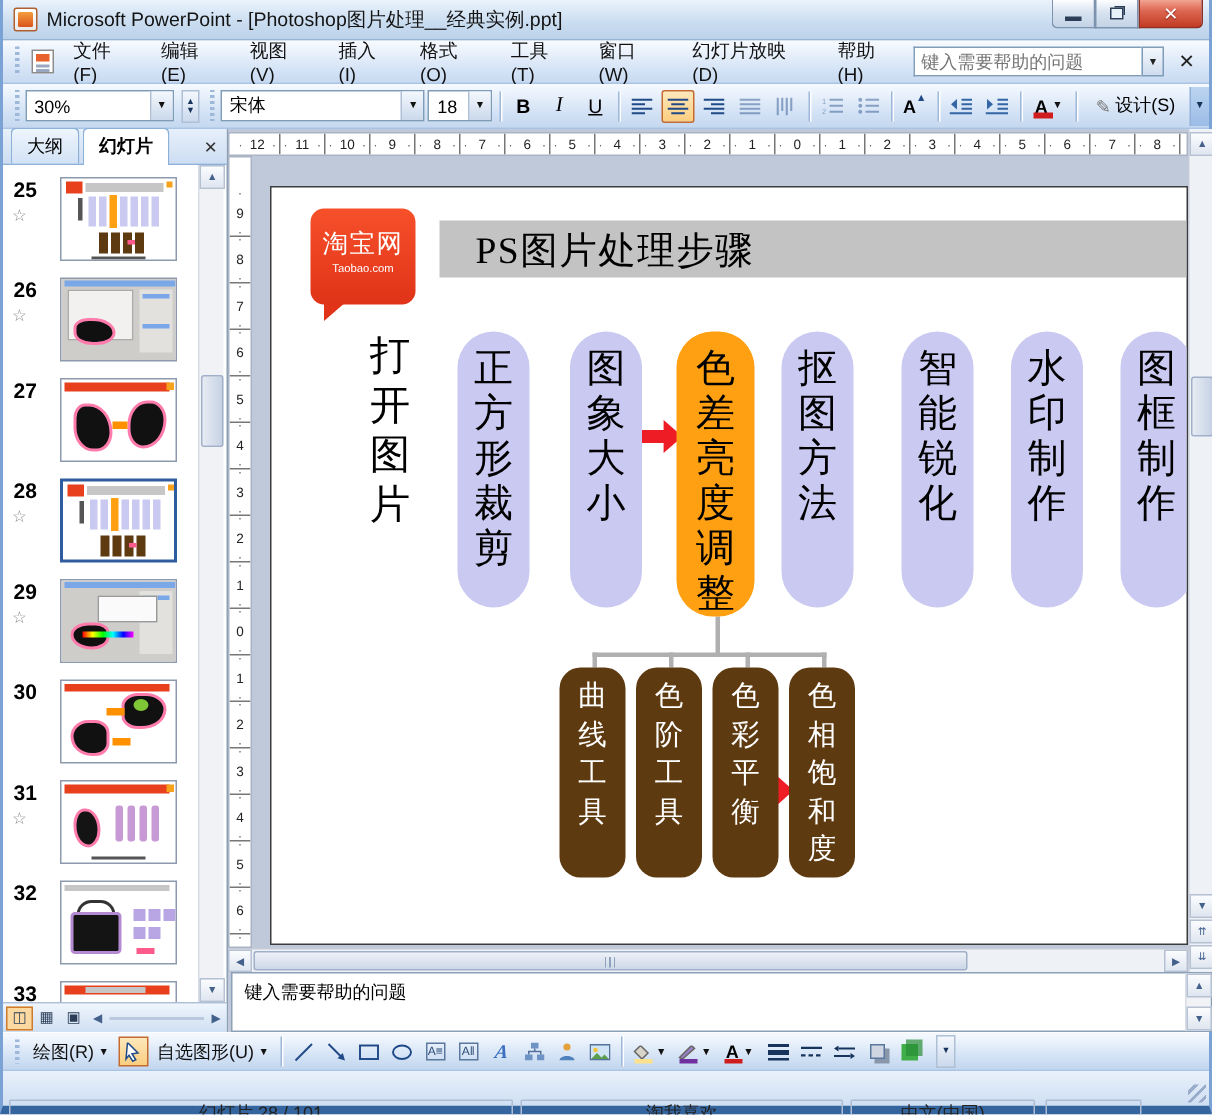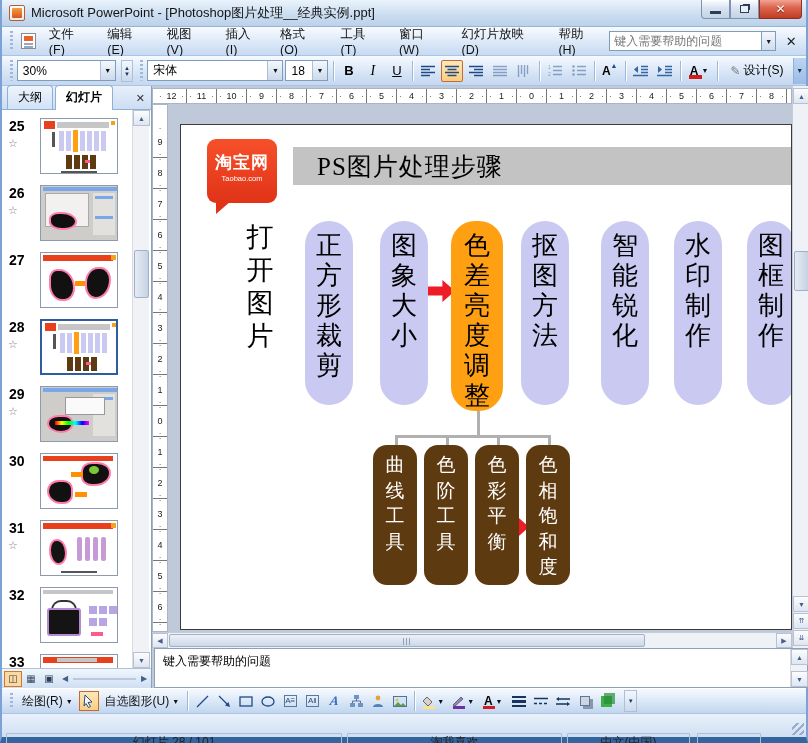--- a/index.html
+++ b/index.html
@@ -102,21 +102,21 @@
   .vcell b{font-weight:normal;}
   .vcell::before,.vcell::after{content:"·";font-size:8px;color:#555;line-height:4px;}
   .canvas{position:absolute;left:16px;top:18px;width:624px;height:528px;background:#bfc9da;overflow:hidden;}
   .slide{position:absolute;left:12px;top:20px;width:612px;height:506px;background:#fff;
     border:1px solid #3c3c3c;overflow:hidden;font-family:"Liberation Serif","DejaVu Serif",serif;}
   
   .logo{position:absolute;left:26px;top:14px;width:70px;height:64px;background:linear-gradient(#f6502a,#e03318);
     border-radius:9px;color:#fff;text-align:center;}
   .logo::after{content:"";position:absolute;left:9px;bottom:-11px;width:0;height:0;
     border-top:13px solid #e03318;border-right:15px solid transparent;}
-  .logo-cn{font-size:17px;font-weight:bold;margin-top:12px;letter-spacing:1px;}
+  .logo-cn{font-size:17px;font-weight:normal;margin-top:12px;letter-spacing:1px;}
   .logo-en{font-size:7.5px;font-family:"Liberation Sans",sans-serif;}
   .stitle{position:absolute;left:112px;top:22px;right:0;height:38px;background:#c3c3c3;
     font-size:25px;color:#000;padding-left:24px;display:flex;align-items:center;letter-spacing:1px;}
   .openlbl{position:absolute;left:64px;top:96px;font-size:27px;line-height:33px;color:#000;text-align:center;width:30px;}
   .step{position:absolute;top:96px;width:48px;height:184px;border-radius:24px;background:#c9c9f1;
     font-size:26px;line-height:30px;text-align:center;padding-top:10px;color:#000;}
   .step.orange{width:52px;height:190px;background:#ffa012;}
   .tool{position:absolute;top:320px;width:44px;height:140px;border-radius:14px;background:#5e3a10;
     color:#fff;font-size:19px;line-height:25.5px;text-align:center;padding-top:7px;}
   .rarrow{position:absolute;background:#ee1c25;

